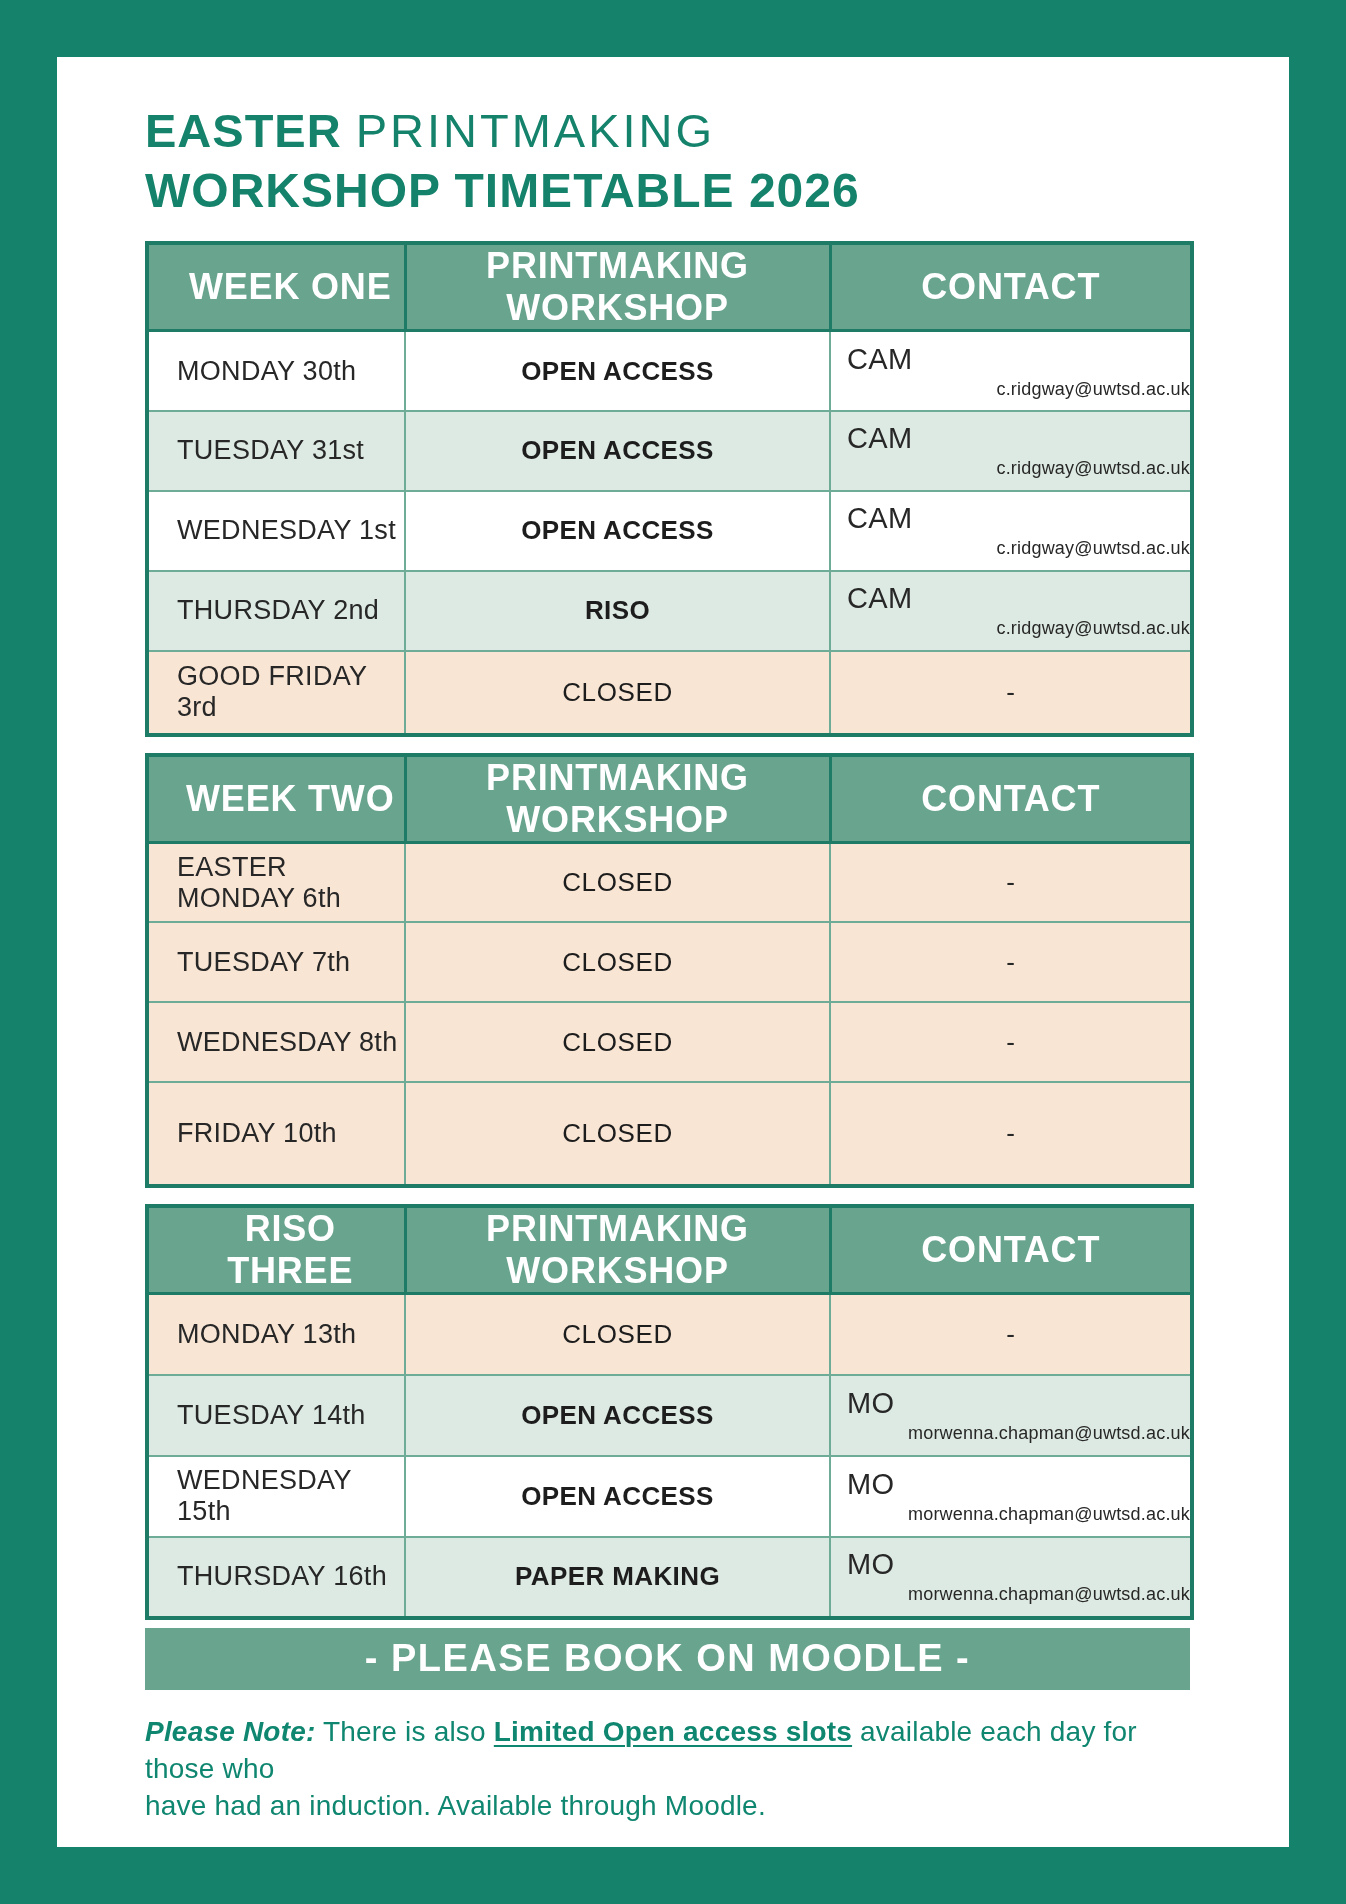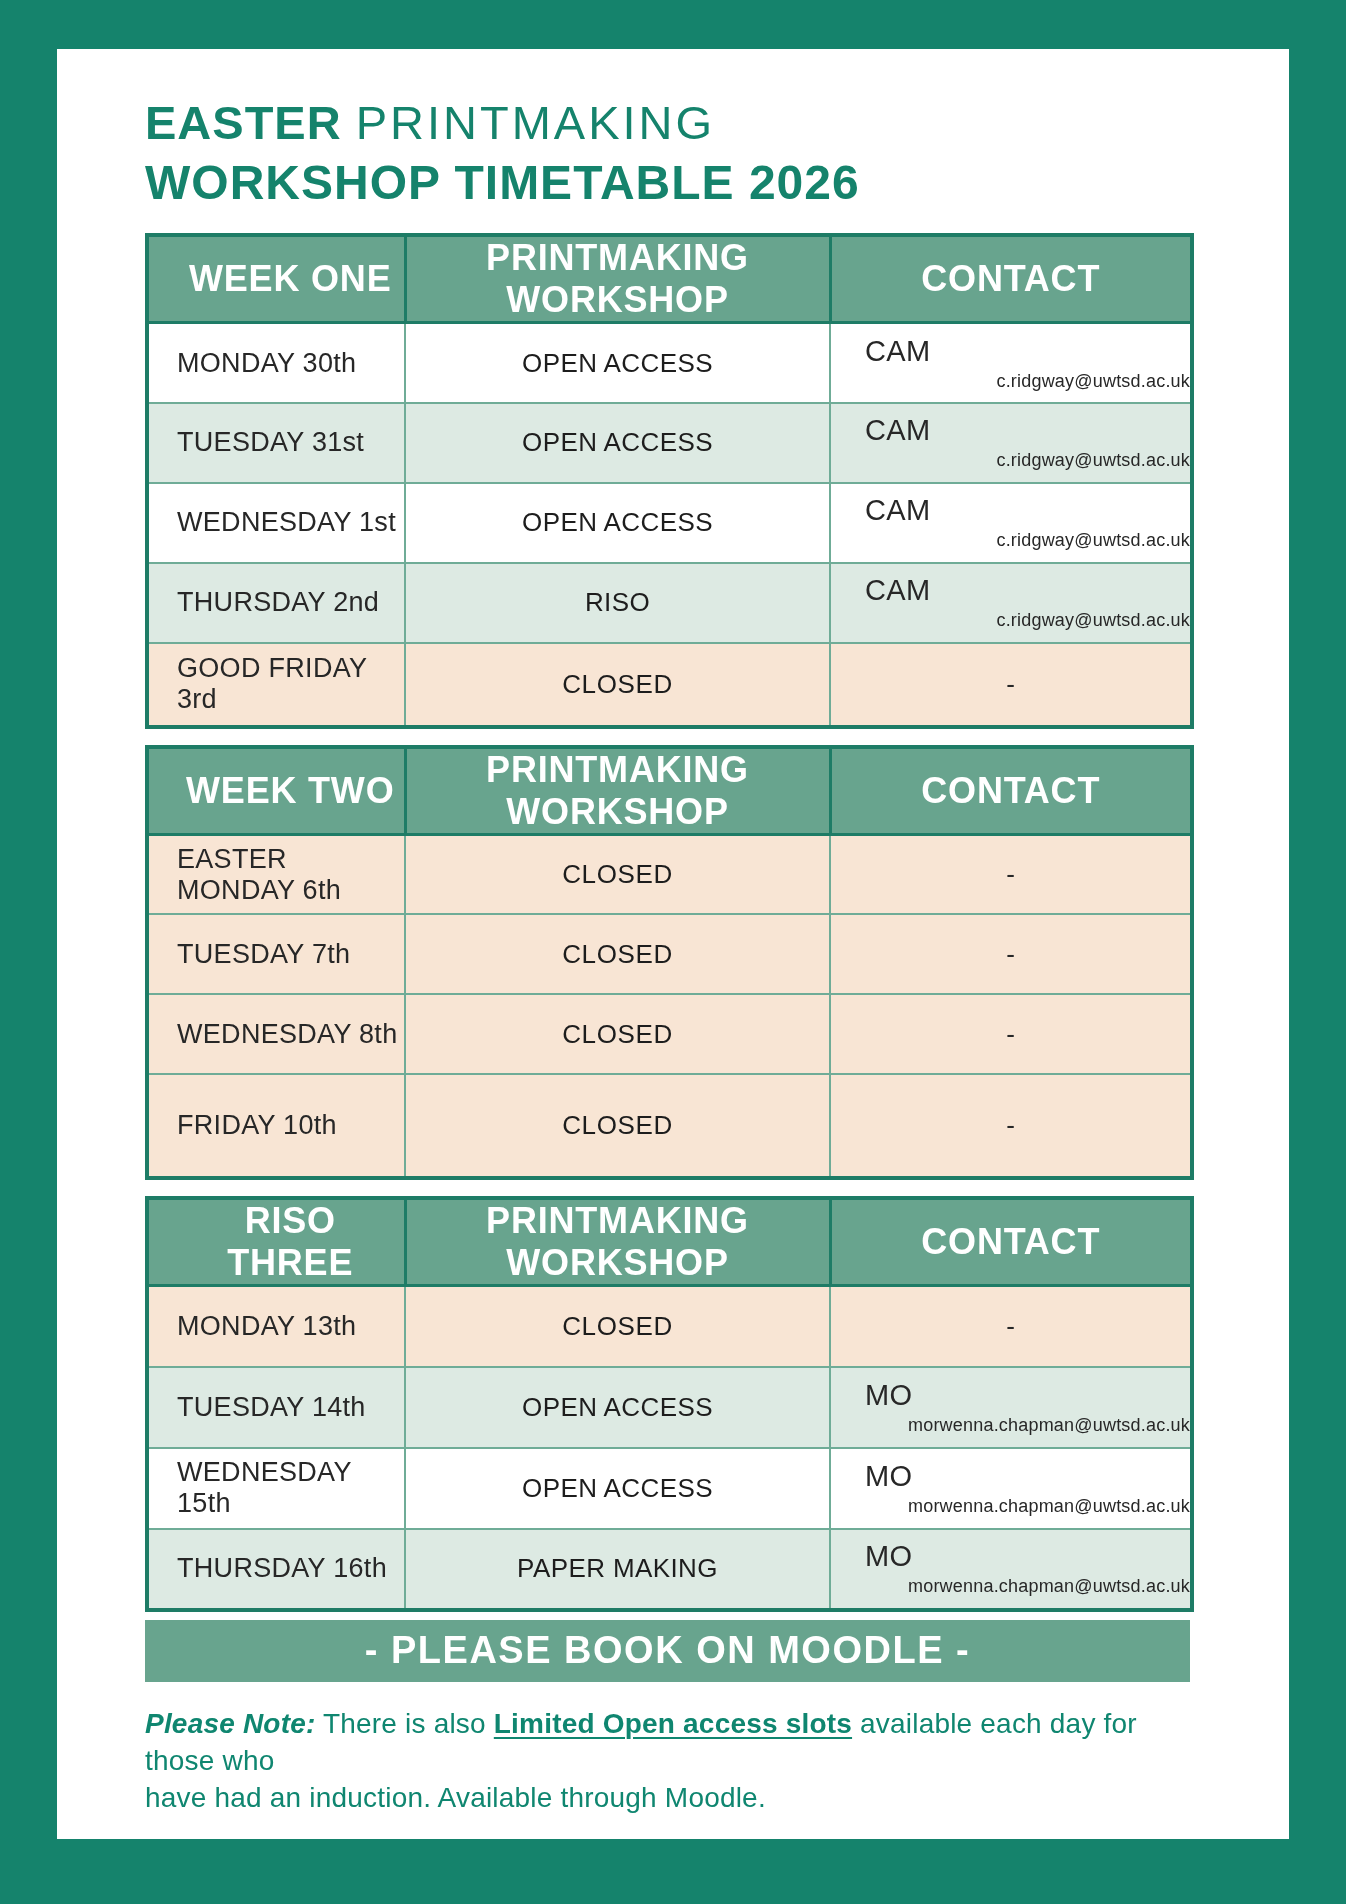--- a/index.html
+++ b/index.html
@@ -21,21 +21,21 @@
     font-family:"Liberation Sans", sans-serif;
     background:#ffffff;
   }
   .frame{
     position:relative;
     width:1346px;height:1904px;
     background:var(--frame_teal);
   }
   .page{
     position:absolute;
-    left:57px;top:49px;
+    left:57px;top:57px;
     width:1232px;height:1790px;
     background:#ffffff;
     padding:46px 0 0 88px;
   }
   
   .title{ color:var(--title_teal); line-height:1.12; margin-top:2px; }
   .t-line1{ font-size:47px; letter-spacing:1px; }
   .t-em{ font-weight:800; }
   .t-rest{ font-weight:400; letter-spacing:3px; }
   .t-line2{ font-size:48px; font-weight:800; letter-spacing:1px; margin-top:6px; }
@@ -79,24 +79,24 @@
   .t2 tbody tr:last-child{ height:104px; }
   .t3 tbody tr{ height:81px; }
 
   td.day-cell{
     font-size:27px;
     color:var(--text_dark);
     padding-left:28px;
     letter-spacing:0.3px;
   }
   td.workshop-cell{ text-align:center; color:#1d1d1d; font-size:26px; }
-  td.workshop-cell.ws-activity{ font-weight:400; letter-spacing:0.4px; }
+  td.workshop-cell.ws-activity{ font-weight:700; letter-spacing:0.4px; }
   td.workshop-cell.ws-closed{ font-weight:400; letter-spacing:0.6px; }
 
-  td.contact-cell{ padding-left:34px; color:var(--text_dark); }
+  td.contact-cell{ padding-left:16px; color:var(--text_dark); }
   td.contact-cell.dash{ text-align:center; padding-left:0; font-size:26px; }
   .c-name{ font-size:29px; letter-spacing:0.3px; }
   .c-email{ font-size:18px; margin-top:3px; letter-spacing:0.2px;text-align:right; }
 
   
   .banner{
     width:1045px;height:62px;
     margin-top:8px;
     background:var(--header_sage);
     color:var(--banner_text);

